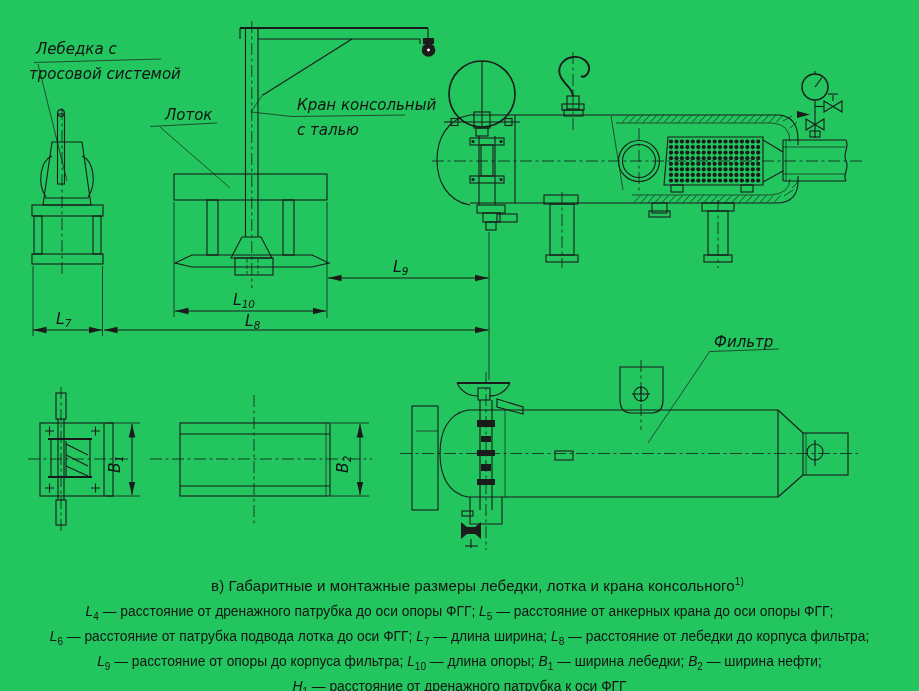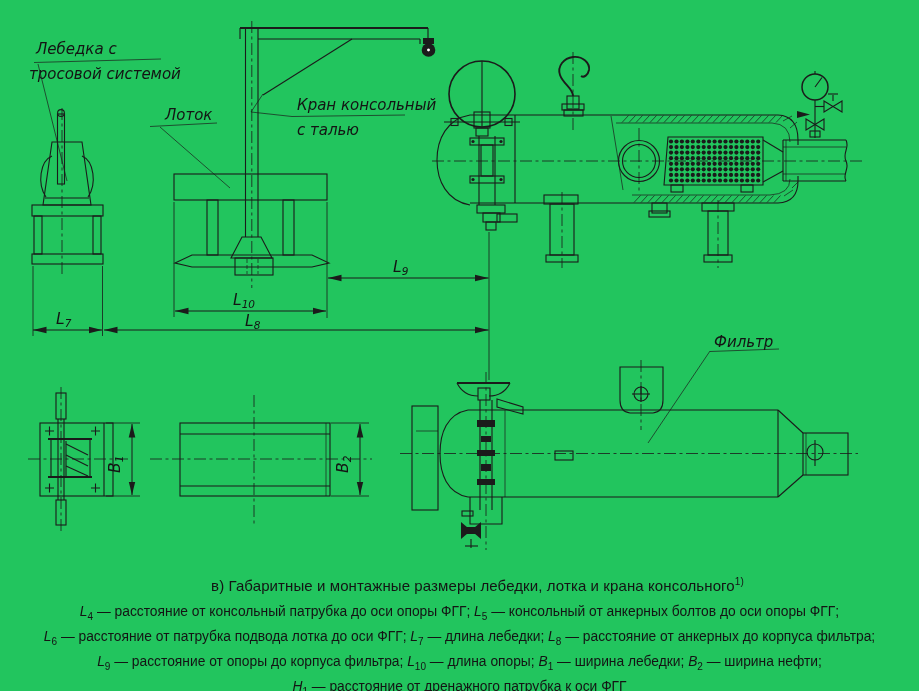--- a/index.html
+++ b/index.html
@@ -508,24 +508,24 @@
     <text class="dimt" x="348" y="473" transform="rotate(-90 348 473)"><tspan>B</tspan><tspan class="sub" dy="3">2</tspan></text>
   </g>
 </svg>
 
 <div class="caption">
   <span>в) Габаритные и монтажные размеры лебедки, лотка и крана консольного</span><sup>1)</sup>
 </div>
 
 <div class="legend">
   <div>
-    <i>L</i><sub>4</sub><span> — расстояние от консольный патрубка до оси опоры ФГГ; </span><i>L</i><sub>5</sub><span> — консольный от анкерных болтов до оси опоры ФГГ;</span>
+    <i>L</i><sub>4</sub><span> — расстояние от дренажного патрубка до оси опоры ФГГ; </span><i>L</i><sub>5</sub><span> — расстояние от анкерных крана до оси опоры ФГГ;</span>
   </div>
   <div>
-    <i>L</i><sub>6</sub><span> — расстояние от патрубка подвода лотка до оси ФГГ; </span><i>L</i><sub>7</sub><span> — длина лебедки; </span><i>L</i><sub>8</sub><span> — расстояние от анкерных до корпуса фильтра;</span>
+    <i>L</i><sub>6</sub><span> — расстояние от патрубка подвода лотка до оси ФГГ; </span><i>L</i><sub>7</sub><span> — длина ширина; </span><i>L</i><sub>8</sub><span> — расстояние от лебедки до корпуса фильтра;</span>
   </div>
   <div>
     <i>L</i><sub>9</sub><span> — расстояние от опоры до корпуса фильтра; </span><i>L</i><sub>10</sub><span> — длина опоры; </span><i>B</i><sub>1</sub><span> — ширина лебедки; </span><i>B</i><sub>2</sub><span> — ширина нефти;</span>
   </div>
   <div>
     <i>H</i><sub>1</sub><span> — расстояние от дренажного патрубка к оси ФГГ</span>
   </div>
 </div>
 
 </div>

